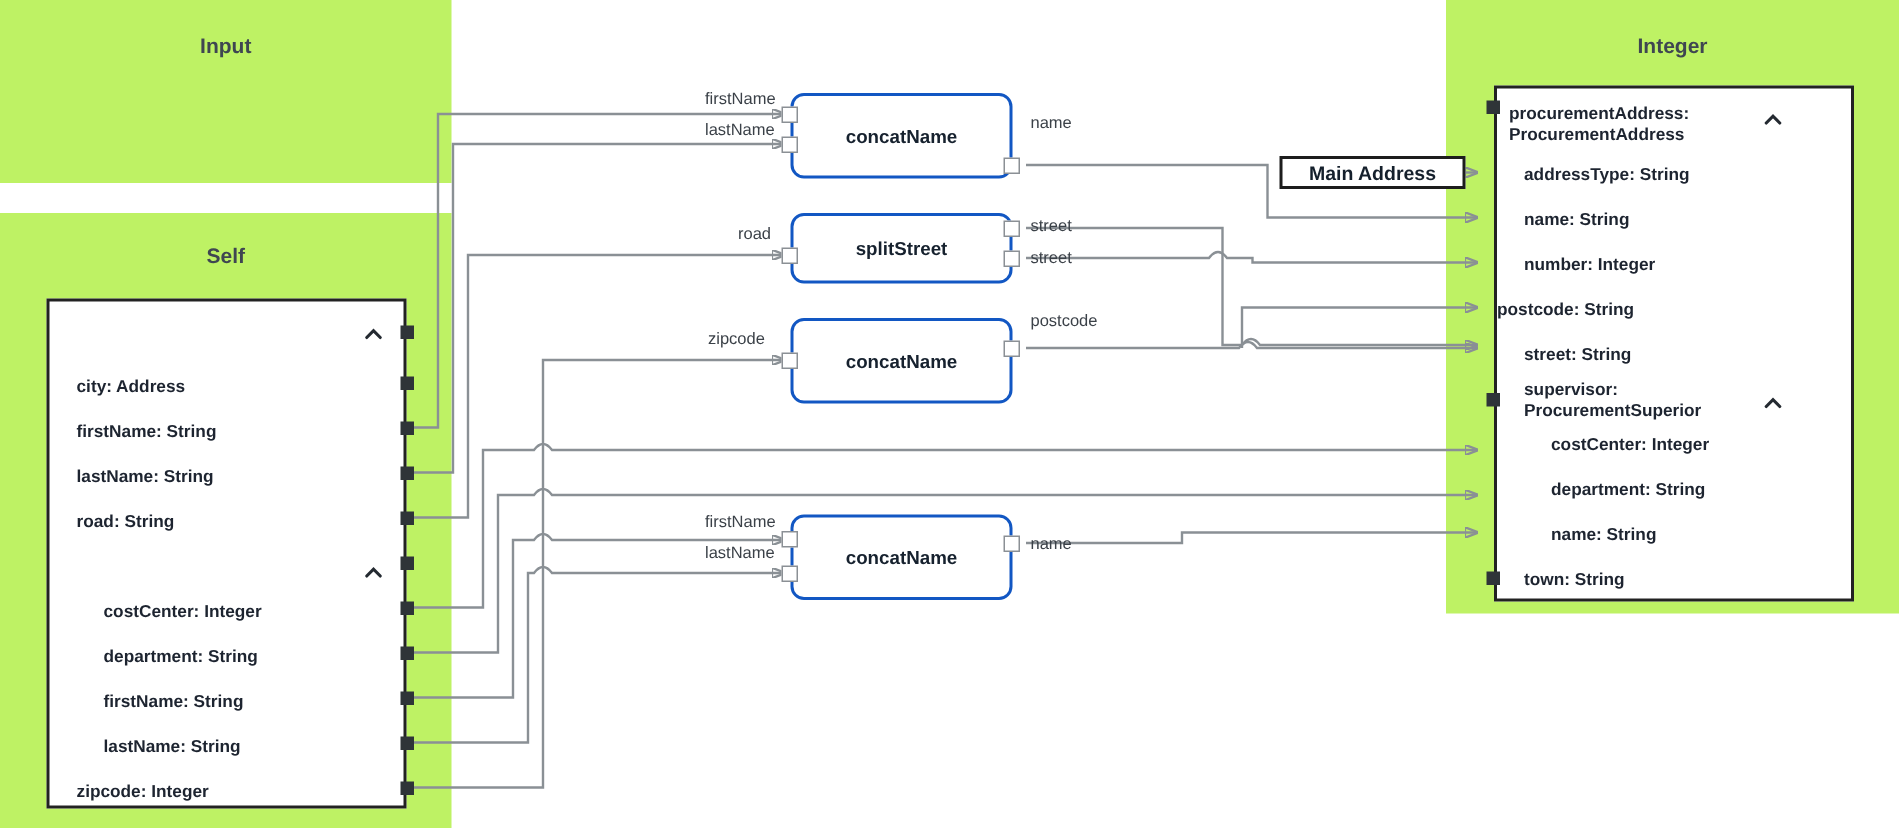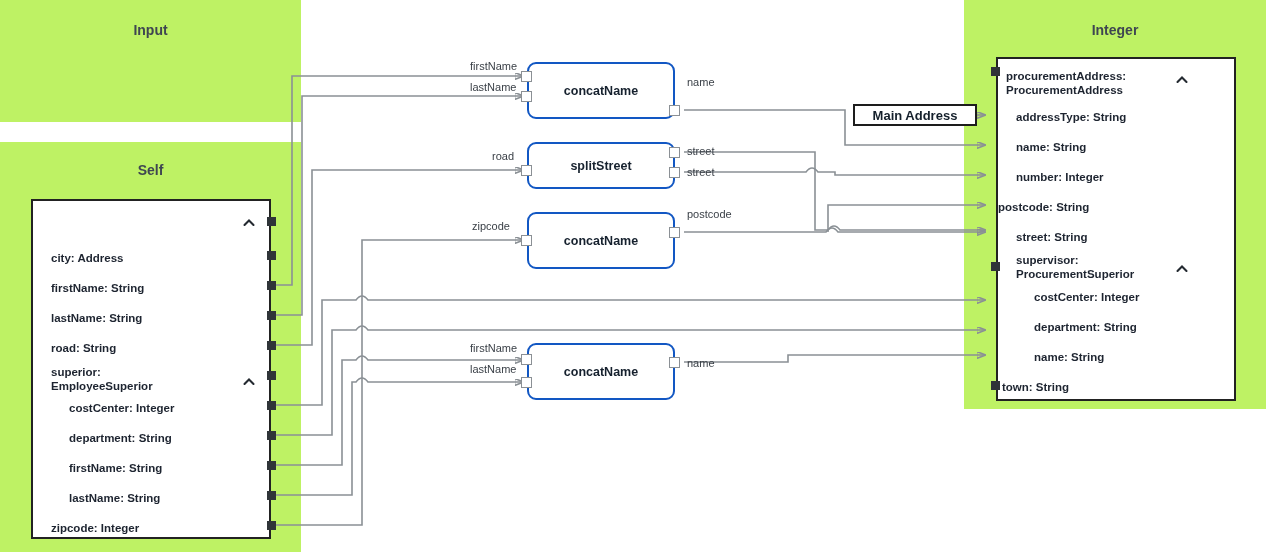--- a/index.html
+++ b/index.html
@@ -90,22 +90,20 @@
     <div class="chev" style="left:209px;top:15px">
       <svg viewBox="0 0 14 14" width="14" height="14">
           <path d="M2.5,9 L7,4.5 L11.5,9" fill="none" stroke="#242a31" stroke-width="2.1" stroke-linecap="round"></path>
         </svg>
     </div>
 
     <div class="field" style="left:18px;top:50px">city: Address</div>
     <div class="field" style="left:18px;top:80px">firstName: String</div>
     <div class="field" style="left:18px;top:110px">lastName: String</div>
     <div class="field" style="left:18px;top:140px">road: String</div>
-    <div class="field" style="left:18px;top:164px">superior:
-EmployeeSuperior</div>
     <div class="chev" style="left:209px;top:174px">
       <svg viewBox="0 0 14 14" width="14" height="14">
           <path d="M2.5,9 L7,4.5 L11.5,9" fill="none" stroke="#242a31" stroke-width="2.1" stroke-linecap="round"></path>
         </svg>
     </div>
     <div class="field" style="left:36px;top:200px">costCenter: Integer</div>
     <div class="field" style="left:36px;top:230px">department: String</div>
     <div class="field" style="left:36px;top:260px">firstName: String</div>
     <div class="field" style="left:36px;top:290px">lastName: String</div>
     <div class="field" style="left:18px;top:320px">zipcode: Integer</div>
@@ -140,21 +138,21 @@
     <div class="field" style="left:18px;top:194px">supervisor:
 ProcurementSuperior</div>
     <div class="chev" style="left:177px;top:203px">
       <svg viewBox="0 0 14 14" width="14" height="14">
           <path d="M2.5,9 L7,4.5 L11.5,9" fill="none" stroke="#242a31" stroke-width="2.1" stroke-linecap="round"></path>
         </svg>
     </div>
     <div class="field" style="left:36px;top:231px">costCenter: Integer</div>
     <div class="field" style="left:36px;top:261px">department: String</div>
     <div class="field" style="left:36px;top:291px">name: String</div>
-    <div class="field" style="left:4px;top:321px">town: String</div>
+    <div class="field" style="left:18px;top:321px">town: String</div>
   </div>
 
   <div class="port" style="left:991px;top:67px"></div>
   <div class="port" style="left:991px;top:262px"></div>
   <div class="port" style="left:991px;top:381px"></div>
 
   <div class="fn" style="left:527px;top:62px;width:148px;height:57px">
     <span>concatName</span>
   </div>
   <div class="fport" style="left:521px;top:71px"></div>

